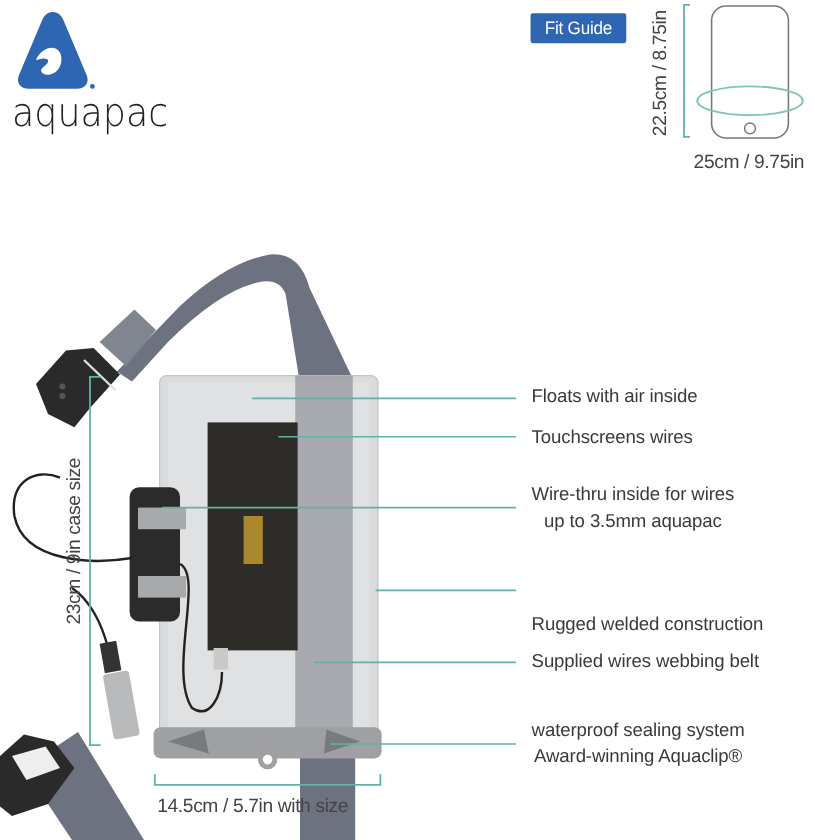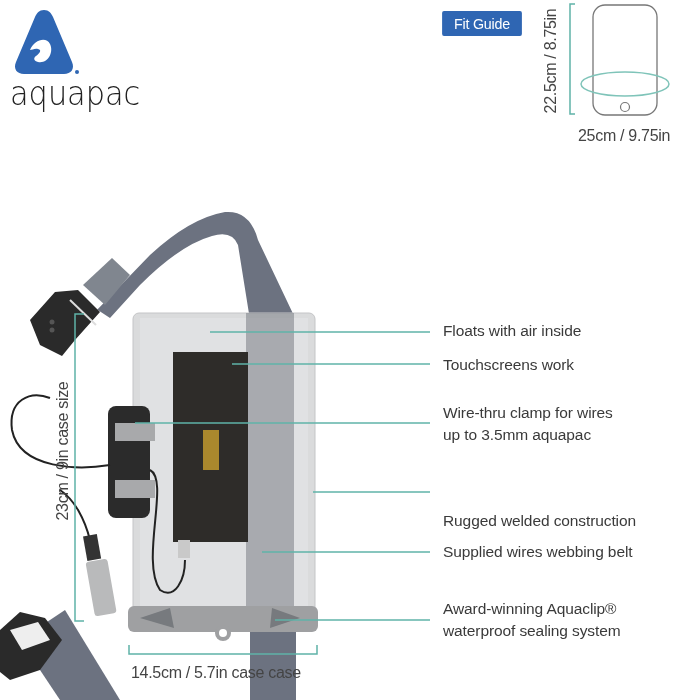--- a/index.html
+++ b/index.html
@@ -21,20 +21,21 @@
       transform: scaleX(0.95);
     }
     .dim-label {
       position: absolute; font-family: "Liberation Sans", sans-serif; color: #444;
       font-size: 16px; letter-spacing: -0.3px; white-space: nowrap;
     }
     .callout {
       position: absolute; left: 443px; font-family: "Liberation Sans", sans-serif;
       font-size: 15.5px; color: #3a3a3a; line-height: 22px; white-space: nowrap;
       letter-spacing: -0.1px;
+      text-align: center;
     }
     svg { position: absolute; left: 0; top: 0; }
   </style>
 </head>
 <body>
 
 <div class="abs" style="left:8px;top:6px;width:70px;height:70px;">
   <svg width="72" height="72" viewBox="0 0 72 72">
     <path d="M36 4 C31 4 29 7 27 11 L8 56 C5 63 9 68 16 68 L56 68 C63 68 67 63 64 56 L45 11 C43 7 41 4 36 4 Z" fill="#2f66b3"></path>
     <path d="M22 44 C26 34 38 30 42 38 C46 46 40 58 30 56 C26 55 25 52 28 50 C32 47 34 44 30 43 C27 42 24 44 22 44 Z" fill="#ffffff"></path>
@@ -101,34 +102,34 @@
   <line x1="135" y1="423" x2="430" y2="423" stroke="#5fb3a8" stroke-width="1.3"></line>
   <line x1="313" y1="492" x2="430" y2="492" stroke="#5fb3a8" stroke-width="1.3"></line>
   <line x1="262" y1="552" x2="430" y2="552" stroke="#5fb3a8" stroke-width="1.3"></line>
   <line x1="275" y1="620" x2="430" y2="620" stroke="#5fb3a8" stroke-width="1.3"></line>
 </svg>
 
 <div class="dim-label" style="left:486px;top:52px;transform:rotate(-90deg);transform-origin:center;width:130px;text-align:center;">22.5cm / 8.75in</div>
 <div class="dim-label" style="left:578px;top:127px;">25cm / 9.75in</div>
 
 <div class="dim-label" style="left:-27px;top:442px;width:180px;text-align:center;transform:rotate(-90deg);font-size:16px;">23cm / 9in case size</div>
-<div class="dim-label" style="left:131px;top:664px;font-size:16px;">14.5cm / 5.7in case case</div>
+<div class="dim-label" style="left:131px;top:664px;font-size:16px;">14.5cm / 5.7in with size</div>
 
 <div class="callout" style="top:320px;">
   <span>Floats with air inside</span>
 </div>
 <div class="callout" style="top:354px;">
-  <span>Touchscreens work</span>
+  <span>Touchscreens wires</span>
 </div>
 <div class="callout" style="top:402px;">
-  <div>Wire-thru clamp for wires</div>
+  <div>Wire-thru inside for wires</div>
   <div>up to 3.5mm aquapac</div>
 </div>
 <div class="callout" style="top:482px;margin-top:28px;">
   <span>Rugged welded construction</span>
 </div>
 <div class="callout" style="top:541px;">
   <span>Supplied wires webbing belt</span>
 </div>
 <div class="callout" style="top:598px;">
+  <div>waterproof sealing system</div>
   <div>Award-winning Aquaclip®</div>
-  <div>waterproof sealing system</div>
 </div>
 
 </body></html>

